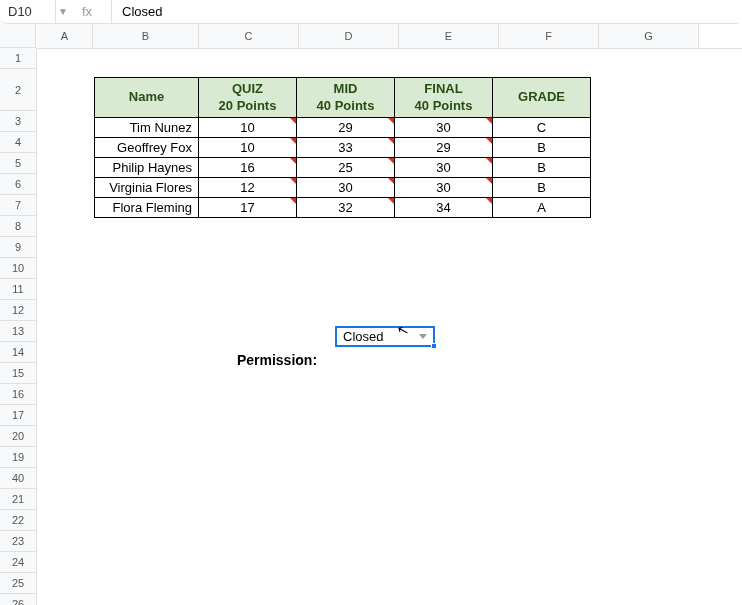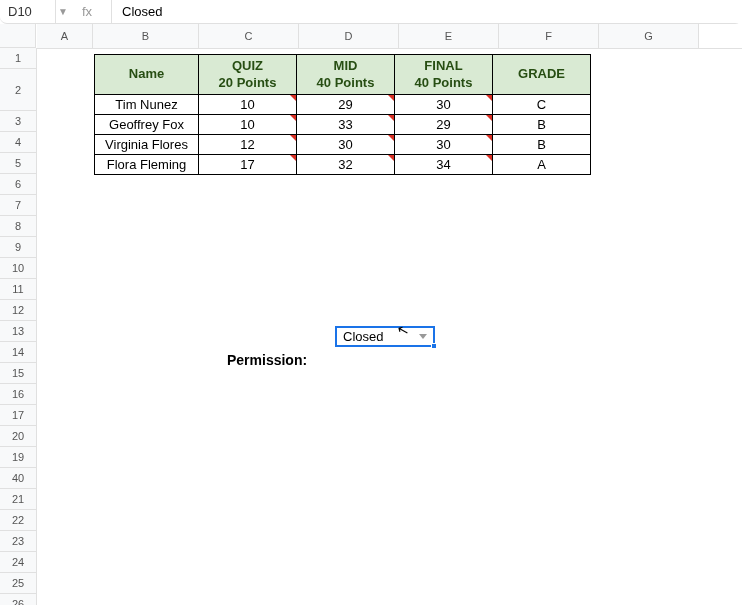--- a/index.html
+++ b/index.html
@@ -98,40 +98,40 @@
     .col-F { width: 100px; }
     .col-G { width: 100px; }
     
     .grid {
       position: relative;
       flex: 1;
     }
     
     .data-table {
       position: absolute;
-      top: 5px;
+      top: 28px;
       left: 57px;
       border-collapse: collapse;
     }
     .data-table th, .data-table td {
       border: 1px solid #000;
       font-size: 13px;
       padding: 2px 6px;
       height: 20px;
       position: relative;
     }
     .data-table th {
       background: #d9ead3;
       color: #274e13;
       font-weight: bold;
       text-align: center;
       height: 40px;
       line-height: 1.3;
     }
-    .data-table td.name-cell { text-align: center; width: 104px; }
+    .data-table td.name-cell { text-align: right; width: 104px; }
     .data-table td.num-cell { text-align: center; width: 98px; }
     .data-table th.th-b { width: 104px; }
     .data-table th.th-num { width: 98px; }
     
     .note-indicator {
       position: absolute;
       top: 0;
       right: 0;
       width: 0;
       height: 0;
@@ -143,21 +143,21 @@
       position: absolute;
       top: 255px;
       left: 190px;
       display: flex;
       align-items: center;
       gap: 8px;
     }
     .permission-label {
       font-size: 14px;
       font-weight: bold;
-      text-align: left;
+      text-align: center;
       width: 100px;
       margin-top: 48px;
     }
     .dropdown-cell {
       width: 100px;
       height: 21px;
       border: 2px solid #1a73e8;
       display: flex;
       align-items: center;
       padding: 0 6px;
@@ -266,20 +266,27 @@
           <td class="num-cell">C</td>
         </tr>
         <tr>
           <td class="name-cell">Geoffrey Fox</td>
           <td class="num-cell"><span>10</span><span class="note-indicator"></span></td>
           <td class="num-cell"><span>33</span><span class="note-indicator"></span></td>
           <td class="num-cell"><span>29</span><span class="note-indicator"></span></td>
           <td class="num-cell">B</td>
         </tr>
         <tr>
+          <td class="name-cell">Philip Haynes</td>
+          <td class="num-cell"><span>16</span><span class="note-indicator"></span></td>
+          <td class="num-cell"><span>25</span><span class="note-indicator"></span></td>
+          <td class="num-cell"><span>30</span><span class="note-indicator"></span></td>
+          <td class="num-cell">B</td>
+        </tr>
+        <tr>
           <td class="name-cell">Virginia Flores</td>
           <td class="num-cell"><span>12</span><span class="note-indicator"></span></td>
           <td class="num-cell"><span>30</span><span class="note-indicator"></span></td>
           <td class="num-cell"><span>30</span><span class="note-indicator"></span></td>
           <td class="num-cell">B</td>
         </tr>
         <tr>
           <td class="name-cell">Flora Fleming</td>
           <td class="num-cell"><span>17</span><span class="note-indicator"></span></td>
           <td class="num-cell"><span>32</span><span class="note-indicator"></span></td>

